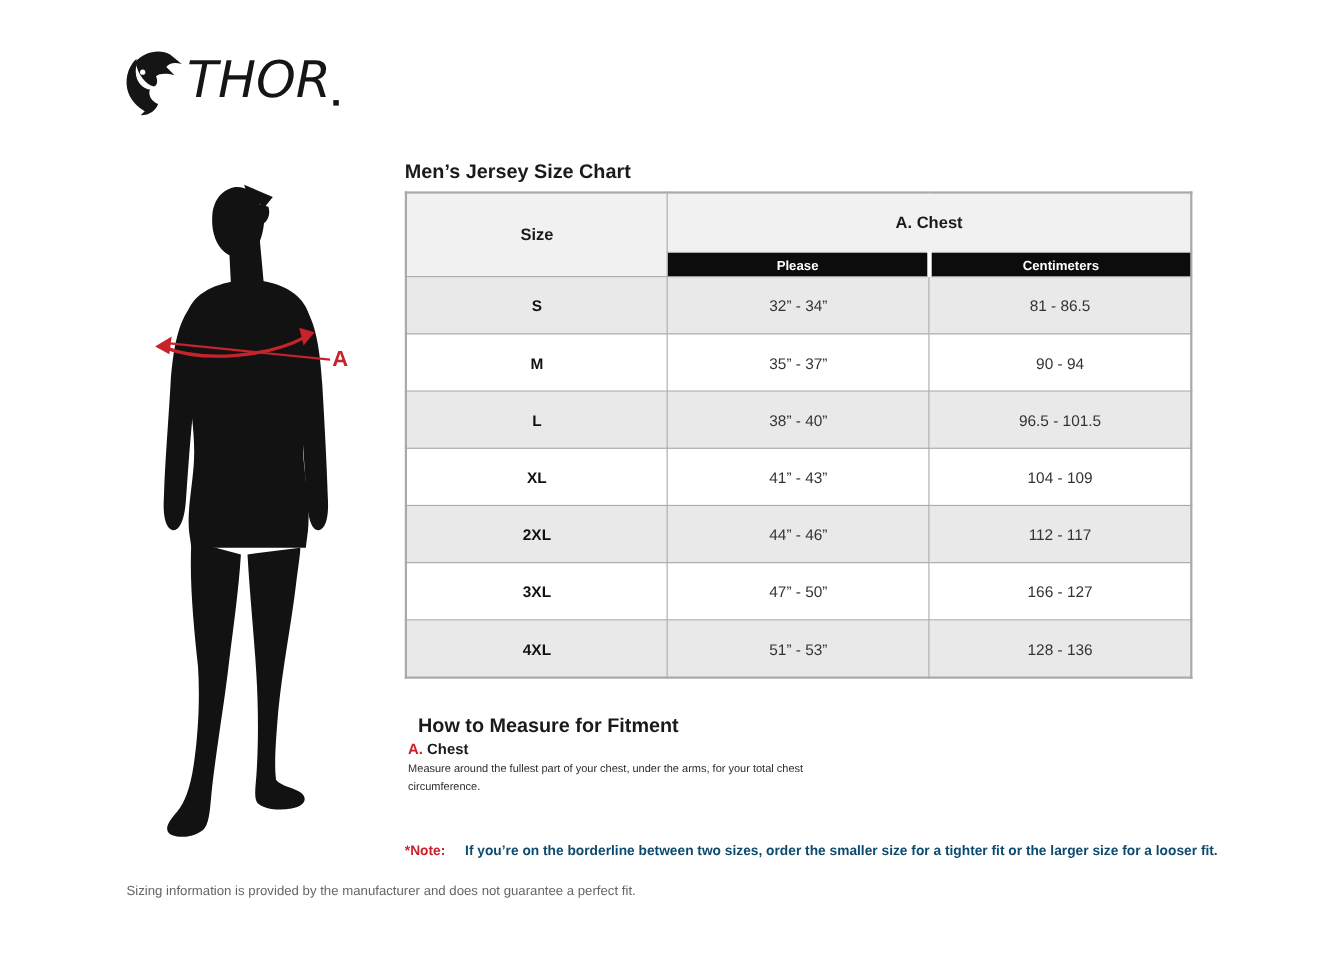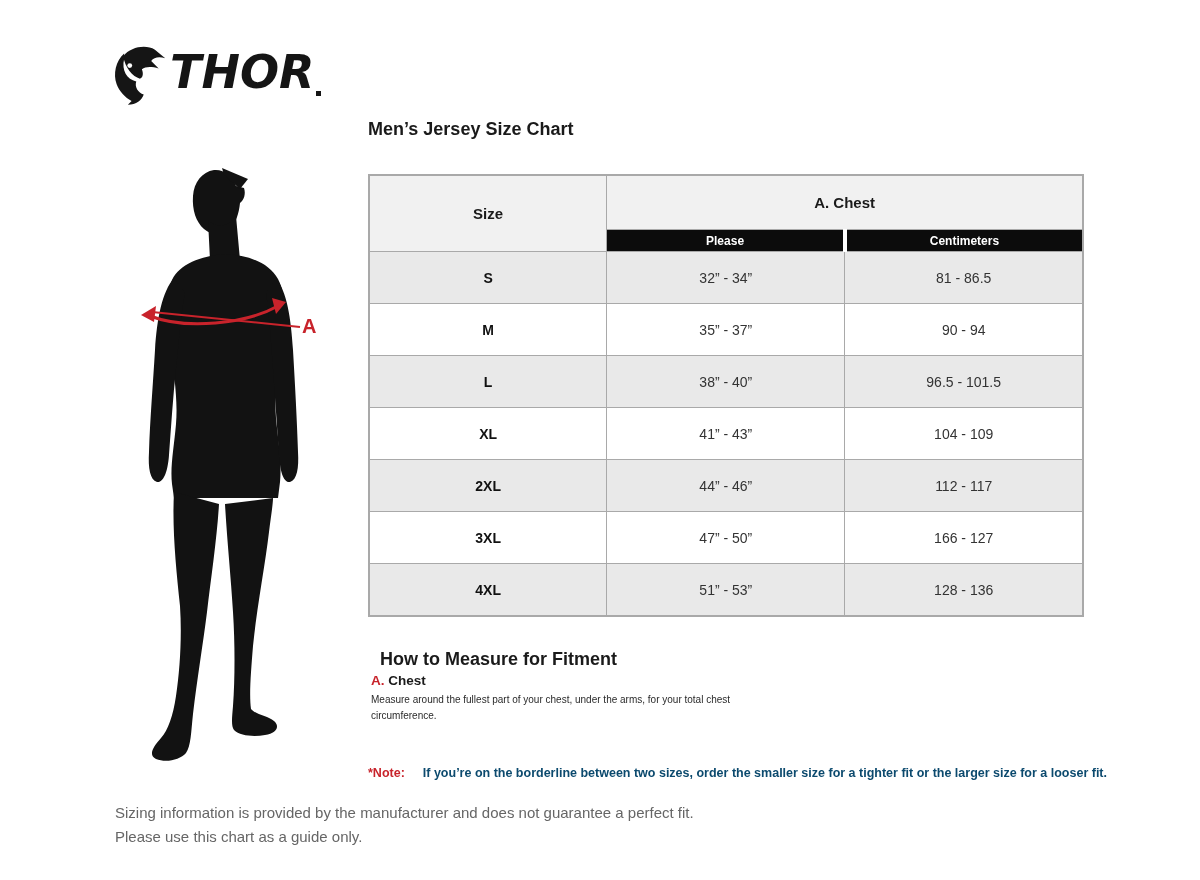--- a/index.html
+++ b/index.html
@@ -5,35 +5,35 @@
   html,body{margin:0;padding:0;background:#fff;}
   .page{
     position:relative;width:1200px;height:880px;background:#fff;overflow:hidden;
     font-family:"Liberation Sans",sans-serif;color:#1a1a1a;
   }
   
   .brand{position:absolute;left:112px;top:40px;display:flex;align-items:flex-start;}
   .brand svg{width:56px;height:64px;margin-top:2px;}
   .brand-text{
     font-family:"DejaVu Sans","Liberation Sans",sans-serif;
-    font-weight:bold;font-style:italic;font-size:46px;line-height:64px;
+    font-weight:normal;font-style:italic;font-size:46px;line-height:64px;
     letter-spacing:0px;color:#151515;margin-left:2px;
   }
   .brand-dot{align-self:flex-end;width:5px;height:5px;background:#151515;margin:0 0 10px 2px;overflow:hidden;color:transparent;}
   
   .figure-wrap{position:absolute;left:128px;top:166px;width:212px;height:600px;}
   .figure-wrap svg{width:100%;height:100%;}
   .sil{fill:#121212;}
   .tape{stroke:#c8232b;stroke-width:3;fill:none;}
   .tape-thin{stroke:#c8232b;stroke-width:2;fill:none;}
   .tape-head{fill:#c8232b;}
   .fig-label{font-family:"Liberation Sans",sans-serif;font-weight:bold;font-size:20px;fill:#c8232b;}
   
   .content{position:absolute;left:368px;top:0;width:716px;}
-  .chart-title{position:absolute;top:119px;left:0;margin:0;font-size:18px;font-weight:bold;color:#1a1a1a;}
+  .chart-title{position:absolute;top:146px;left:0;margin:0;font-size:18px;font-weight:bold;color:#1a1a1a;}
   
   .size-table{
     position:absolute;top:174px;left:0;width:716px;
     border-collapse:collapse;table-layout:fixed;border:2px solid #a9a9a9;padding-left:19px;
   }
   .size-table th,.size-table td{border:1px solid #a9a9a9;text-align:center;padding:0;}
   .size-head{height:74px;background:#f1f1f1;font-size:15px;font-weight:bold;color:#1a1a1a;}
   .group-head{height:53px;background:#f1f1f1;font-size:15px;font-weight:bold;color:#1a1a1a;}
   .bar{height:21px;background:#0c0c0c;color:#fff;font-size:12px;font-weight:bold;}
   .bar-right{border-left:4px solid #fff !important;}
@@ -44,21 +44,21 @@
   .measure-title{position:absolute;top:637px;left:0;margin:12px;font-size:18px;font-weight:bold;color:#1a1a1a;}
   .measure-item{position:absolute;top:673px;left:3px;width:360px;}
   .measure-label{font-size:13.5px;font-weight:bold;color:#1a1a1a;margin-bottom:4px;}
   .red{color:#c8232b;}
   .measure-text{margin:0;font-size:10px;line-height:1.55;color:#2b2b2b;}
   
   .note{position:absolute;top:766px;left:0;margin:0;font-size:12.5px;font-weight:bold;white-space:nowrap;}
   .note-label{color:#c8232b;margin-right:18px;}
   .note-text{color:#0c4a6e;}
   
-  .page-footer{position:absolute;left:115px;top:801px;font-size:15px;line-height:1.6;color:#666;}
+  .page-footer{position:absolute;left:115px;top:801px;font-size:12px;line-height:1.6;color:#666;}
 </style>
 </head>
 <body>
 
 <div class="page">
 
   <header class="brand">
     <svg viewBox="0 0 60 66" aria-hidden="true">
       <path fill="#151515" d="M 12,14 C 20,4 36,1 46,7 L 57,16 C 50,14 45,15 42,19 L 50,27 C 42,25 36,25 32,28 C 34,33 33,37 30,38 C 22,36 14,26 12,14 Z"></path>
       <path fill="#151515" d="M 13,11 C 4,19 1,33 5,44 C 8,52 14,58 21,62 L 17,66 C 26,66 32,61 34,55 C 28,53 24,47 26,41 C 16,39 10,29 13,17 Z"></path>
@@ -166,16 +166,15 @@
     </div>
 
     <p class="note">
       <span class="note-label">*Note:</span><span class="note-text">If you’re on the borderline between two sizes, order the smaller size for a tighter fit or the larger size for a looser fit.</span>
     </p>
 
   </main>
 
   <footer class="page-footer">
     <div>Sizing information is provided by the manufacturer and does not guarantee a perfect fit.</div>
-    <div>Please use this chart as a guide only.</div>
   </footer>
 
 </div>
 
 </body></html>

